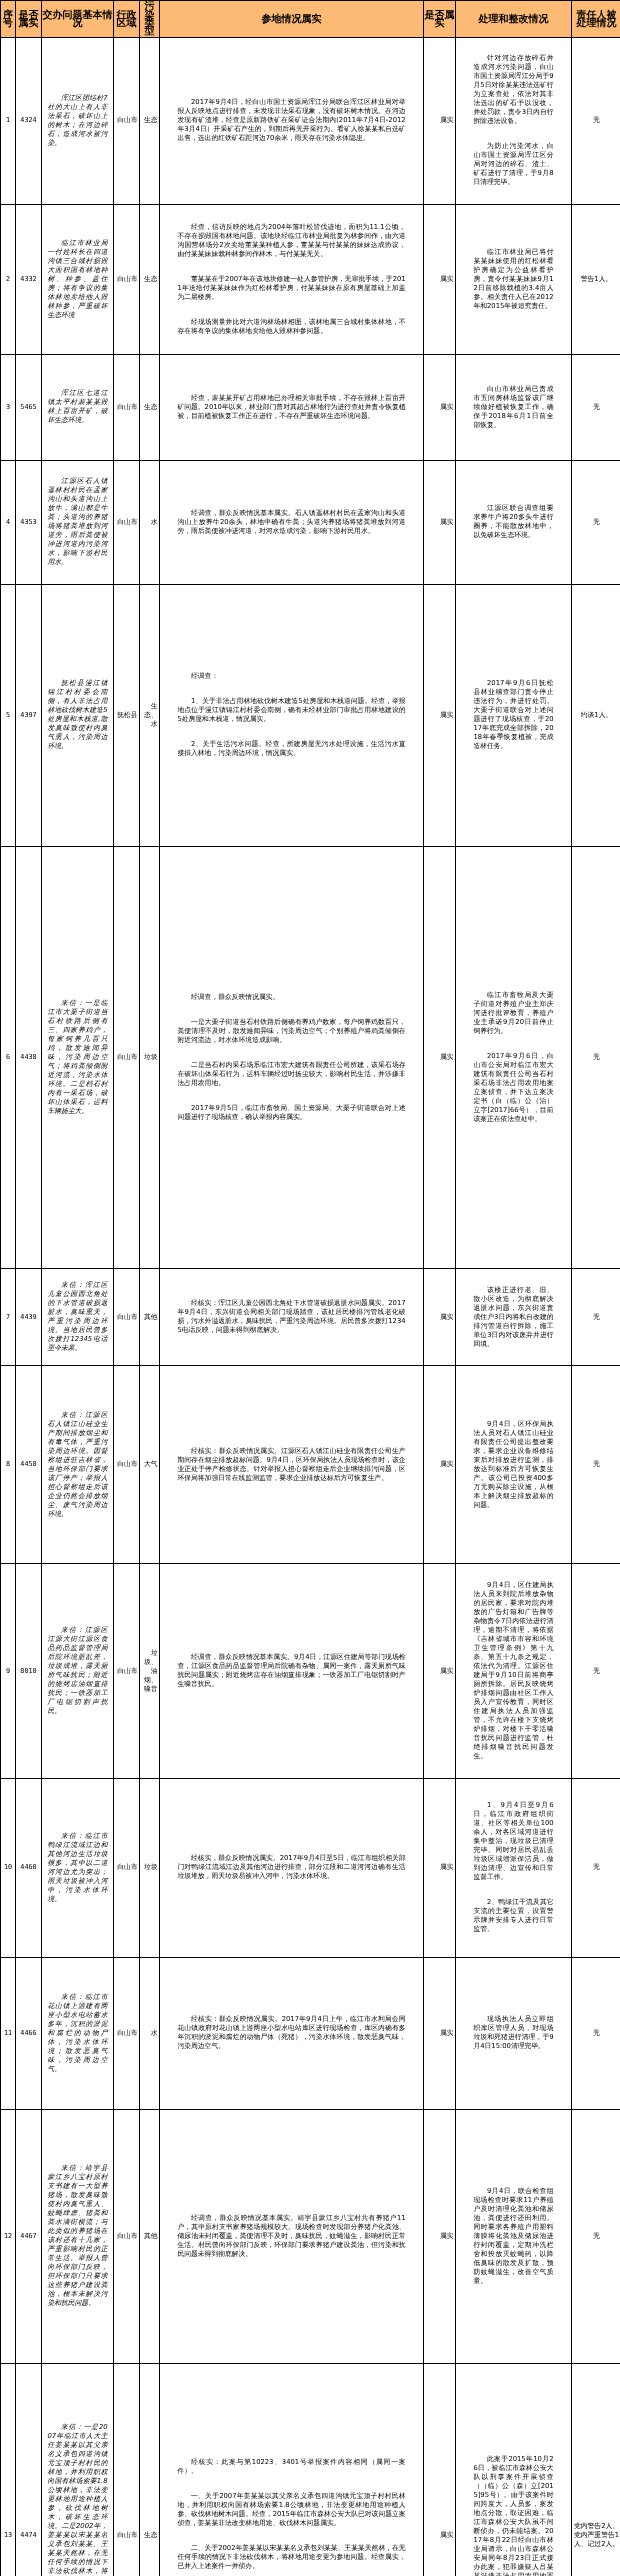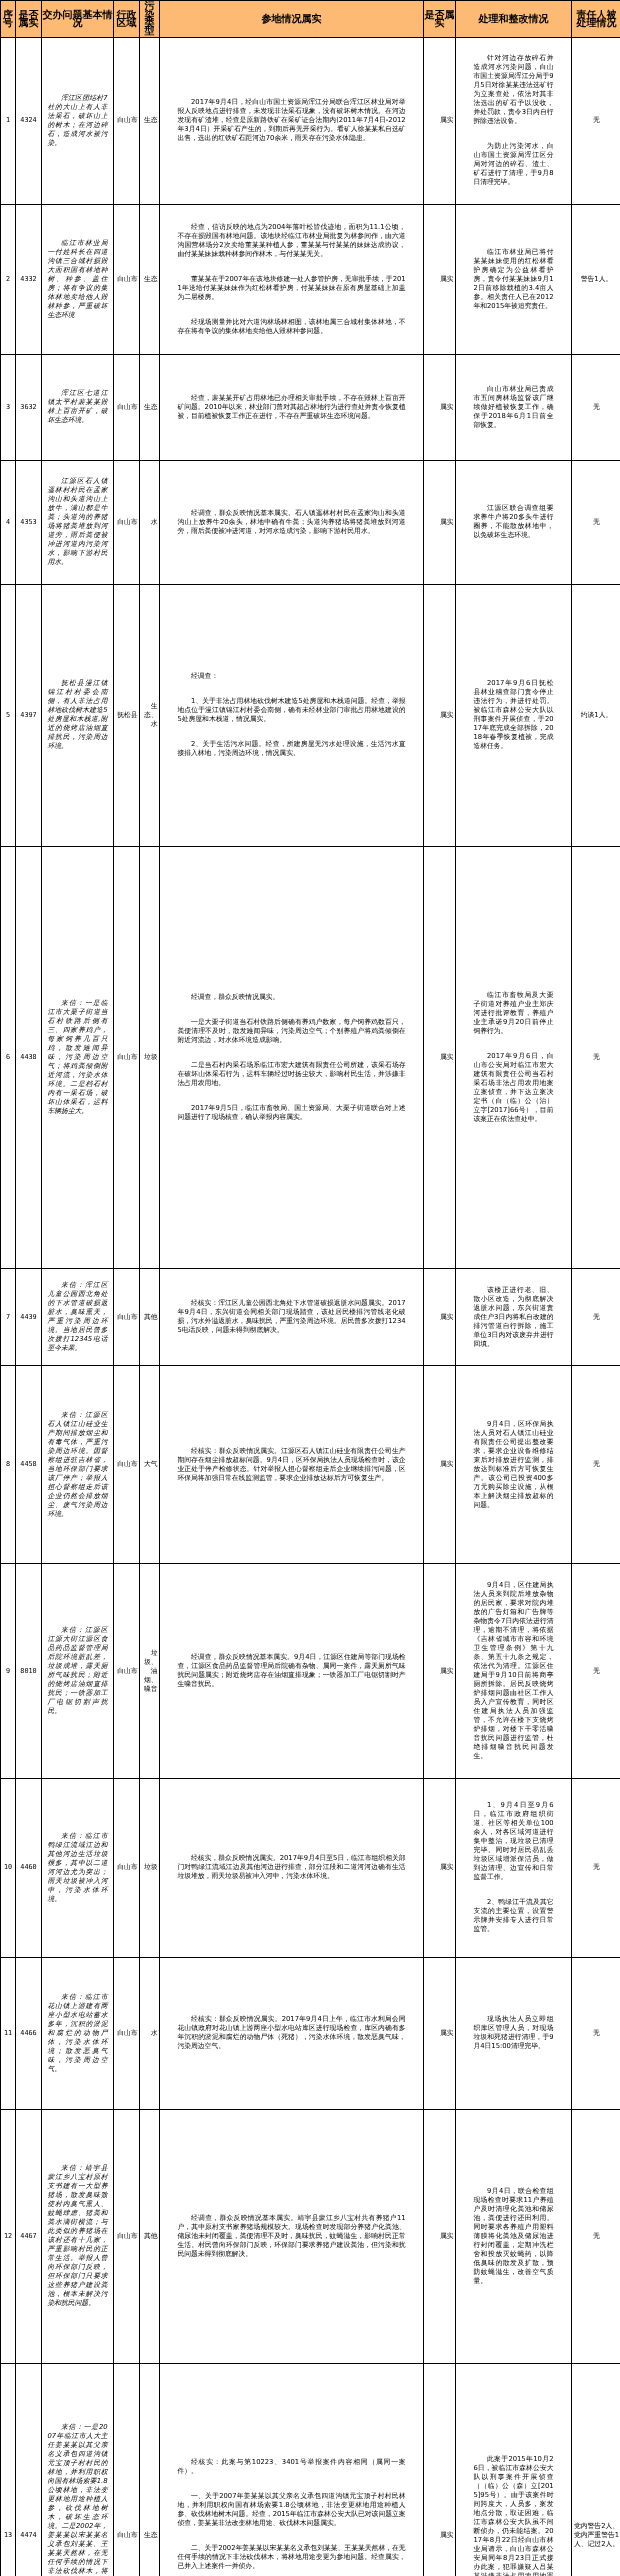--- a/index.html
+++ b/index.html
@@ -93,21 +93,21 @@
             <p>经现场测量并比对六道沟林场林相图，该林地属三合城村集体林地，不存在将有争议的集体林地卖给他人毁林种参问题。</p>
           </td>
           <td class="center">属实</td>
           <td class="textcell">
             <p>临江市林业局已将付某某妹妹使用的红松林看护房确定为公益林看护房，责令付某某妹妹9月12日前移除栽植的3.4亩人参。相关责任人已在2012年和2015年被追究责任。</p>
           </td>
           <td class="resp">警告1人。</td>
         </tr>
         <tr style="height: 106px;">
           <td class="num">3</td>
-          <td class="num">3632</td>
+          <td class="num">5465</td>
           <td class="problem">
             <p>浑江区七道江镇太平村裴某某毁林上百亩开矿，破坏生态环境。</p>
           </td>
           <td class="center">白山市</td>
           <td class="center">生态</td>
           <td class="textcell">
             <p>经查，裴某某开矿占用林地已办理相关审批手续，不存在毁林上百亩开矿问题。2010年以来，林业部门曾对其超占林地行为进行查处并责令恢复植被，目前植被恢复工作正在进行，不存在严重破坏生态环境问题。</p>
           </td>
           <td class="center">属实</td>
           <td class="textcell">
@@ -129,32 +129,32 @@
           <td class="center">属实</td>
           <td class="textcell">
             <p>江源区联合调查组要求养牛户将20多头牛进行圈养，不能散放林地中，以免破坏生态环境。</p>
           </td>
           <td class="resp">无</td>
         </tr>
         <tr style="height: 262px;">
           <td class="num">5</td>
           <td class="num">4397</td>
           <td class="problem">
-            <p>抚松县漫江镇锦江村村委会南侧，有人非法占用林地砍伐树木建造5处房屋和木栈道,附近的烧烤店油烟直排扰民，污染周边环境。</p>
+            <p>抚松县漫江镇锦江村村委会南侧，有人非法占用林地砍伐树木建造5处房屋和木栈道,散发臭味致使村内臭气熏人，污染周边环境。</p>
           </td>
           <td class="center">抚松县</td>
           <td class="center">生态、水</td>
           <td class="textcell">
             <p>经调查：</p>
             <p>1、关于非法占用林地砍伐树木建造5处房屋和木栈道问题。经查，举报地点位于漫江镇锦江村村委会南侧，确有未经林业部门审批占用林地建设的5处房屋和木栈道，情况属实。</p>
             <p>2、关于生活污水问题。经查，所建房屋无污水处理设施，生活污水直接排入林地，污染周边环境，情况属实。</p>
           </td>
           <td class="center">属实</td>
           <td class="textcell">
-            <p>2017年9月6日抚松县林业稽查部门责令停止违法行为，并进行处罚。被临江市森林公安大队以刑事案件开展侦查，于2017年底完成全部拆除，2018年春季恢复植被，完成造林任务。</p>
+            <p>2017年9月6日抚松县林业稽查部门责令停止违法行为，并进行处罚。大栗子街道联合对上述问题进行了现场核查，于2017年底完成全部拆除，2018年春季恢复植被，完成造林任务。</p>
           </td>
           <td class="resp">约谈1人。</td>
         </tr>
         <tr style="height: 422px;">
           <td class="num">6</td>
           <td class="num">4438</td>
           <td class="problem">
             <p>来信：一是临江市大栗子街道当石村铁路后侧有三、四家养鸡户，每家饲养几百只鸡，散发难闻异味，污染周边空气；将鸡粪倾倒附近河流，污染水体环境。二是档石村内有一采石场，破坏山体采石，运料车辆扬尘大。</p>
           </td>
           <td class="center">白山市</td>

